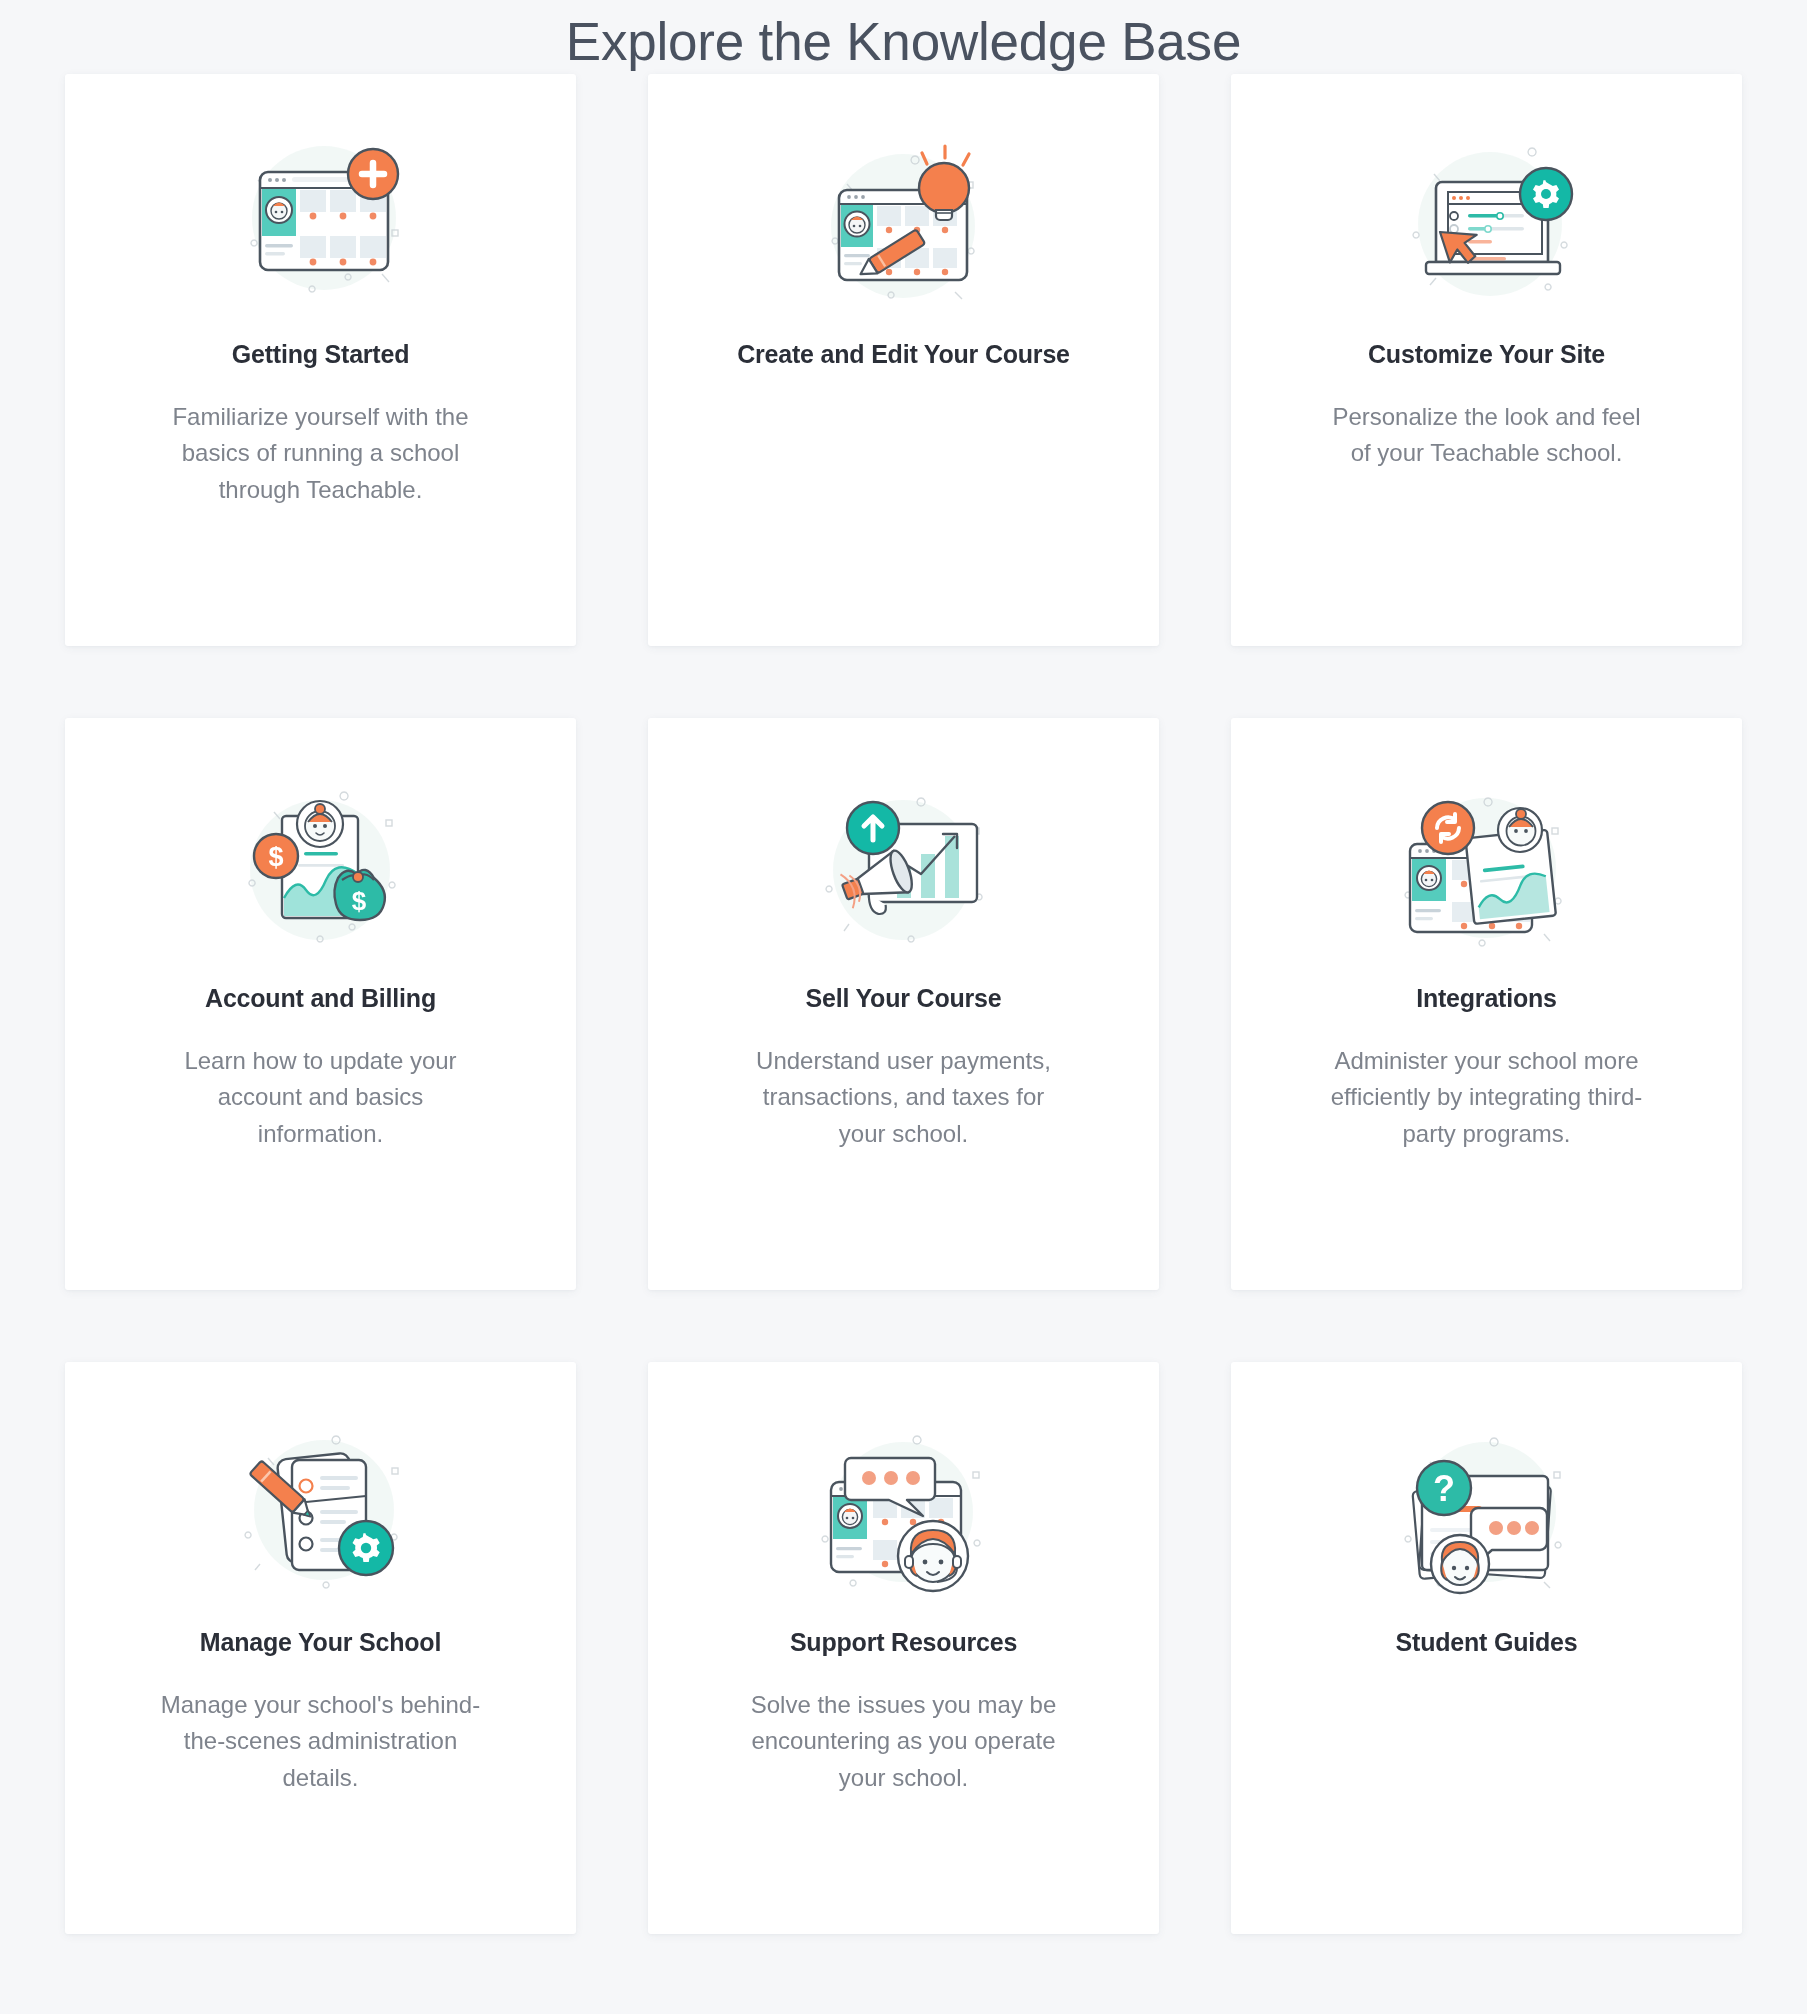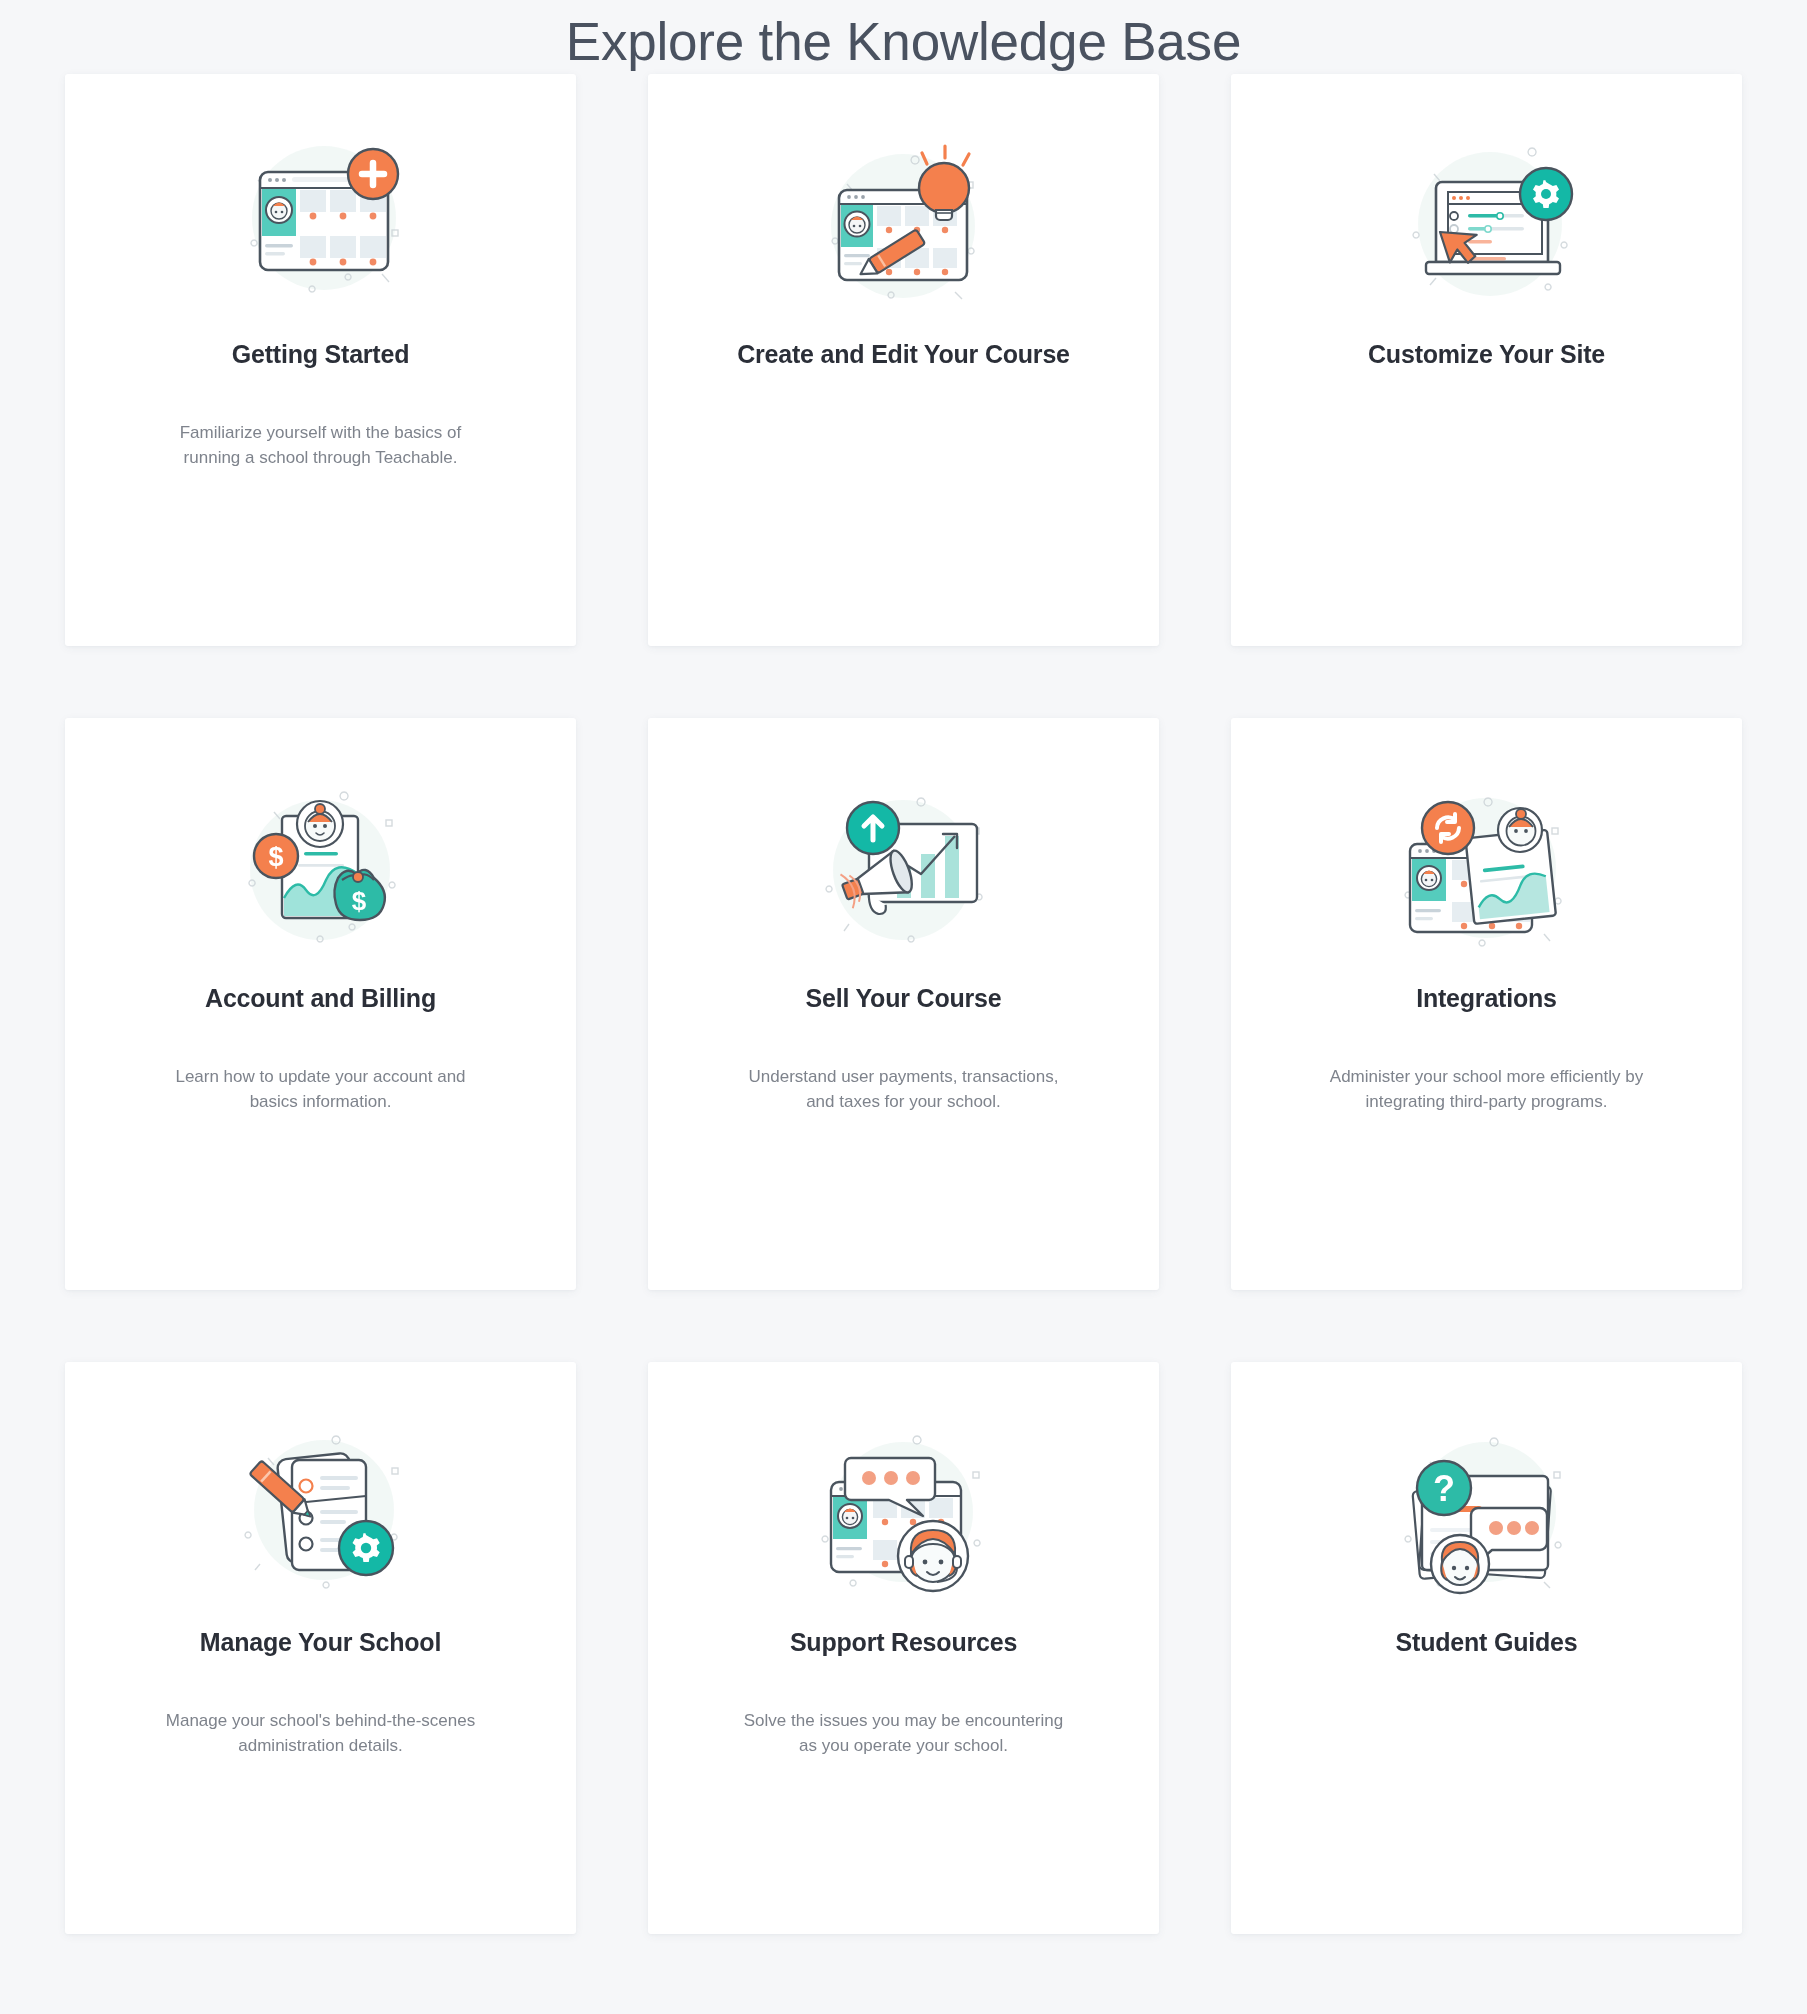--- a/index.html
+++ b/index.html
@@ -64,27 +64,26 @@
   .card-title {
     font-size: 25px;
     font-weight: 700;
     color: #2b2f38;
     letter-spacing: -0.2px;
     text-align: center;
     margin-bottom: 30px;
   }
 
   .card-desc {
-    font-size: 17px;
+    font-size: 24px;
     font-weight: 400;
     line-height: 1.52;
     color: #7e838c;
     text-align: center;
     max-width: 330px;
-    margin-top: 21px;
   }
 </style>
 </head>
 <body>
 
 <div class="page">
 
   <h1 class="page-title">Explore the Knowledge Base</h1>
 
   <div class="card-grid">
@@ -239,20 +238,21 @@
           <rect x="44" y="136" width="134" height="12" rx="3" fill="#ffffff" stroke="#4a545e" stroke-width="2.4"></rect>
           <g transform="translate(58 106) rotate(-18)">
             <path d="M0 0 L34 14 L20 18 L26 34 L17 38 L11 22 L0 32 Z" fill="#f4804d" stroke="#4a545e" stroke-width="2.2" stroke-linejoin="round"></path>
           </g>
           <circle cx="164" cy="68" r="26" fill="#14b8a6" stroke="#4a545e" stroke-width="2.4"></circle>
           <path d="M164 56 l3.2 2 a12 12 0 0 1 3.6 2.1 l3.6 -1 l2.6 4.5 l-2.8 2.4 a12 12 0 0 1 0 4.2 l2.8 2.4 l-2.6 4.5 l-3.6 -1 a12 12 0 0 1 -3.6 2.1 l-0.6 3.7 h-5.2 l-0.6 -3.7 a12 12 0 0 1 -3.6 -2.1 l-3.6 1 l-2.6 -4.5 l2.8 -2.4 a12 12 0 0 1 0 -4.2 l-2.8 -2.4 l2.6 -4.5 l3.6 1 a12 12 0 0 1 3.6 -2.1 l0.6 -3.7 h2 z" fill="#ffffff"></path>
           <circle cx="164" cy="68" r="5" fill="#14b8a6"></circle>
         </svg>
       </div>
       <div class="card-title">Customize Your Site</div>
+      <div class="card-desc">Personalize the look and feel of your Teachable school.</div>
     </div>
 
     <div class="card row2">
       <div class="card-illus">
         <svg viewBox="0 0 210 190" width="210" height="190">
           <circle cx="104" cy="100" r="70" fill="#eef5f3" opacity="0.75"></circle>
           <g stroke="#cdd4d8" stroke-width="1.4" fill="none" opacity="0.85">
             <path d="M58 42 l6 7"></path>
               <path d="M128 30 a4 4 0 1 1 .1 0"></path>
             <rect x="170" y="50" width="6" height="6"></rect>

